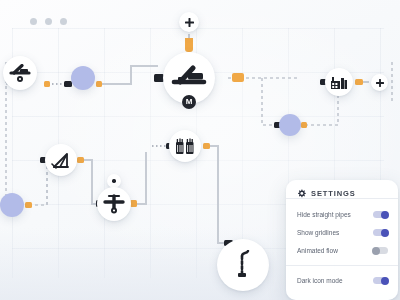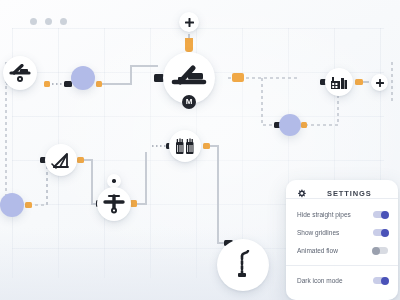--- a/index.html
+++ b/index.html
@@ -103,21 +103,21 @@
     left: 286px; top: 180px;
     width: 112px; height: 120px;
     background: rgba(255,255,255,0.96);
     border-radius: 10px;
     box-shadow: 0 6px 20px rgba(70,85,110,0.16), 0 1px 3px rgba(70,85,110,0.10);
     z-index: 40;
     padding: 9px 10px 0 11px;
     overflow: hidden;
   }
   .settings-header {
-    display: flex; align-items: center; gap: 21px;
+    display: flex; align-items: center; gap: 5px;
   }
   .settings-title {
     font-size: 7.5px;
     letter-spacing: 0.9px;
     color: #3d4350;
     font-weight: bold;
   }
   .settings-divider {
     height: 1px;
     background: #e9ecf1;

